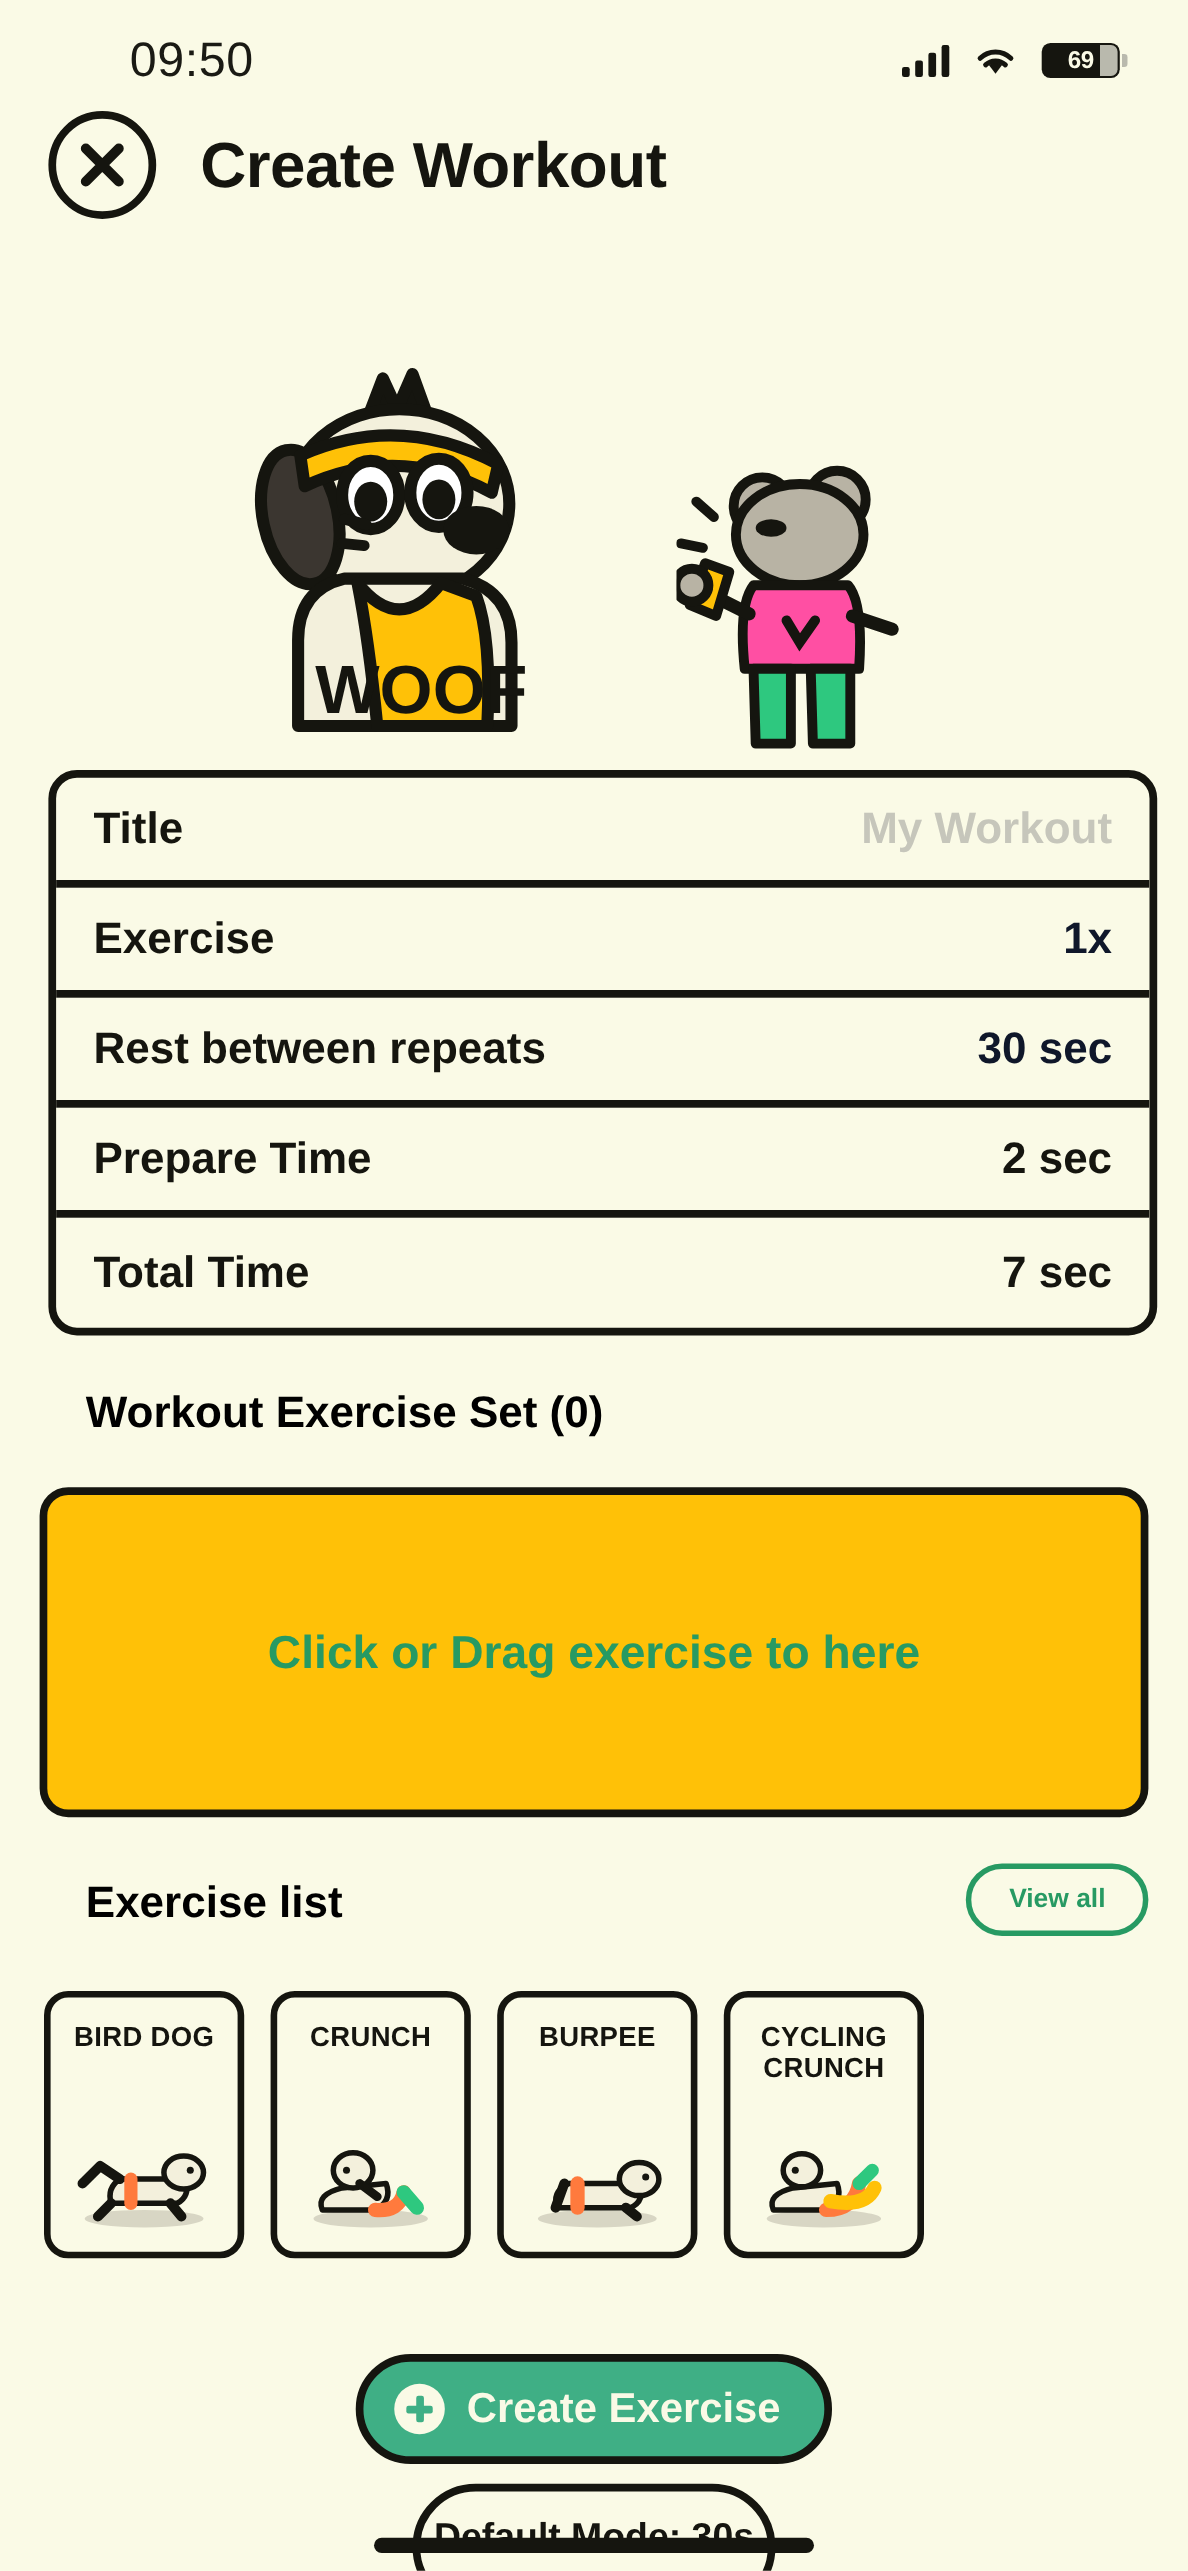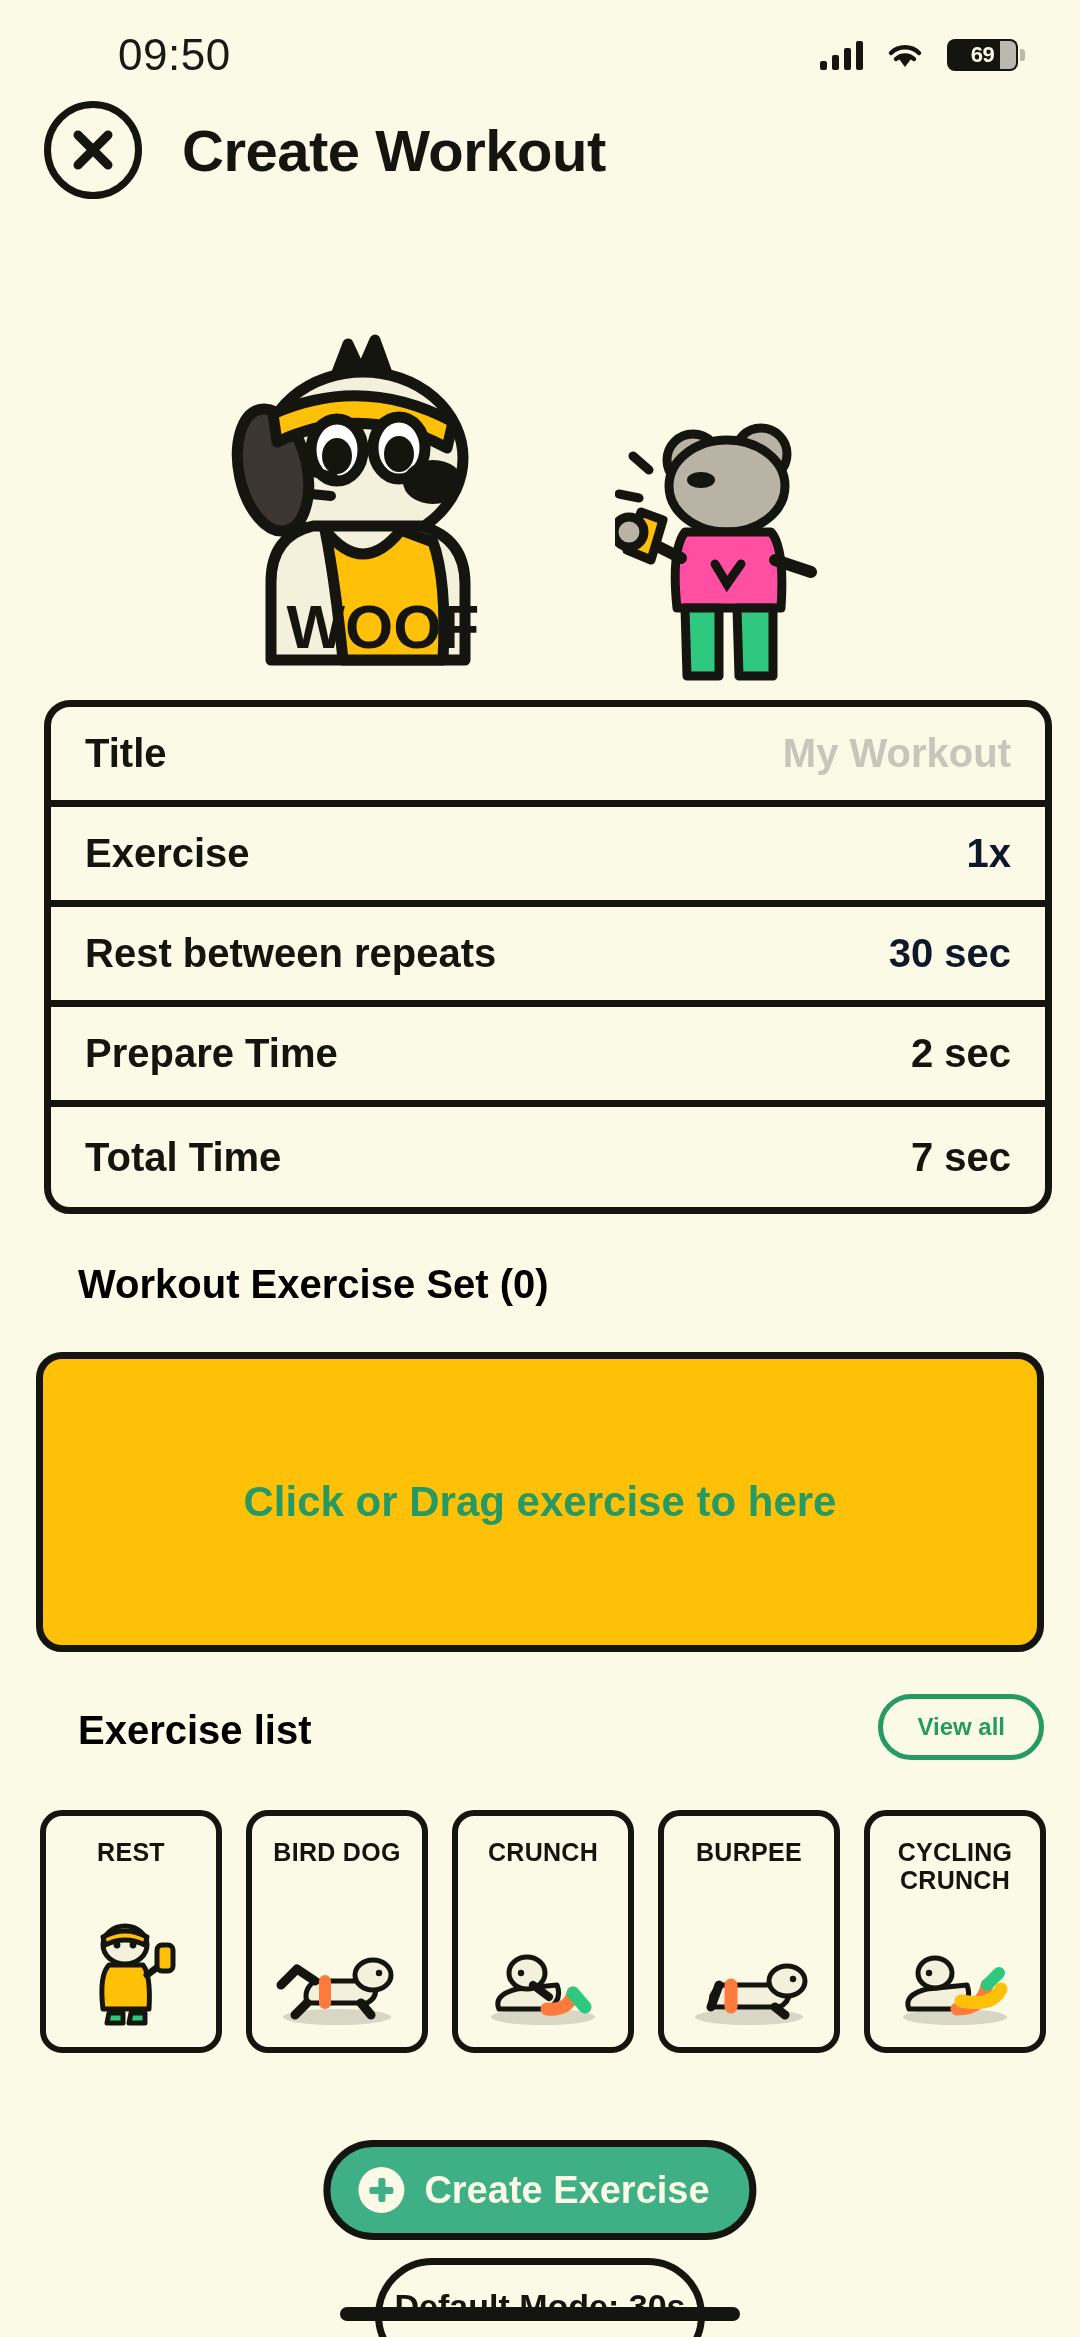--- a/index.html
+++ b/index.html
@@ -253,38 +253,20 @@
 
   <div class="dropzone">
     <span>Click or Drag exercise to here</span>
   </div>
 
   <div class="sec-head" id="sec-list">Exercise list</div>
   <div class="viewall">View all</div>
 
   <div class="ex-strip">
 
-    <div class="ex-card">
-      <div class="ex-name">REST</div>
-      <div class="ex-art">
-        <svg viewBox="0 0 132 104">
-          <g stroke="#15150f" stroke-width="5" stroke-linejoin="round" stroke-linecap="round">
-            <ellipse cx="60" cy="22" rx="22" ry="19" fill="#F3F0DC"></ellipse>
-            <path d="M38 14 Q60 2 82 14 L80 22 Q60 12 40 22 Z" fill="#FFC107"></path>
-            <path d="M44 42 L78 42 Q86 52 84 86 L38 86 Q34 52 44 42 Z" fill="#FFC107"></path>
-            <path d="M44 90 L58 90 L58 100 L42 100 Z" fill="#2ec87f"></path>
-            <path d="M66 90 L80 90 L80 100 L64 100 Z" fill="#2ec87f"></path>
-            <path d="M82 52 L98 40" stroke-width="7" fill="none"></path>
-            <rect x="92" y="22" width="16" height="26" rx="5" fill="#FFC107"></rect>
-          </g>
-          <circle cx="52" cy="22" r="3.4" fill="#15150f"></circle>
-          <circle cx="68" cy="22" r="3.4" fill="#15150f"></circle>
-        </svg>
-      </div>
-    </div>
 
     <div class="ex-card">
       <div class="ex-name">BIRD DOG</div>
       <div class="ex-art">
         <svg viewBox="0 0 132 104">
           <ellipse cx="66" cy="94" rx="54" ry="8" fill="#d8d6c4"></ellipse>
           <g stroke="#15150f" stroke-width="5" stroke-linejoin="round" stroke-linecap="round">
             <path d="M36 80 L96 80 Q108 74 104 58 L44 58 Q32 66 36 80 Z" fill="#F3F0DC"></path>
             <path d="M44 58 L26 46 L10 62" fill="none" stroke-width="9"></path>
             <ellipse cx="102" cy="52" rx="18" ry="15" fill="#F3F0DC"></ellipse>

